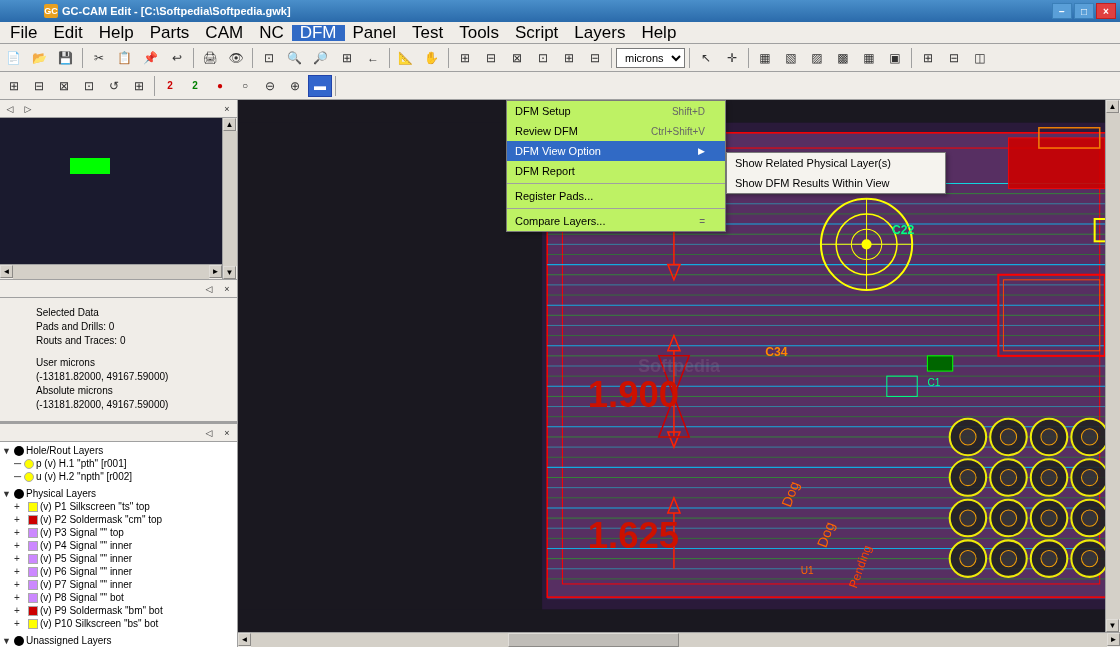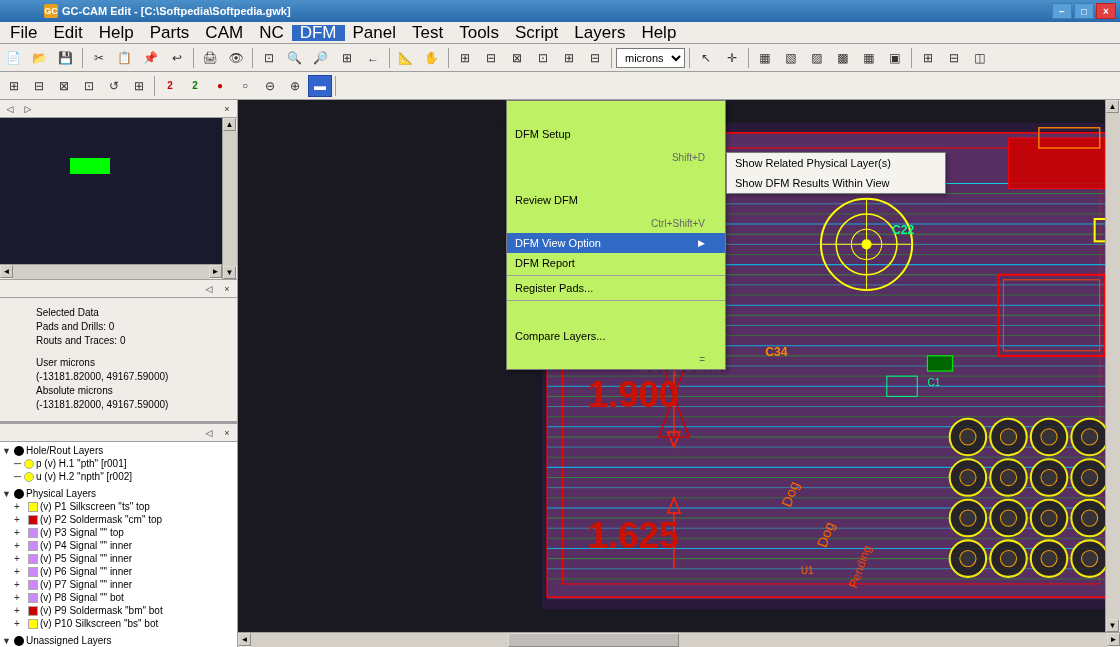--- a/index.html
+++ b/index.html
@@ -222,21 +222,21 @@
       cursor: pointer;
       display: flex;
       align-items: center;
       justify-content: space-between;
       font-size: 11px;
       color: #000;
       white-space: nowrap;
     }
     .dropdown-item.highlighted { background: #316ac5; color: white; text-align: center; }
     .dropdown-sep { height: 1px; background: #a0a0a0; margin: 2px 0; }
-    .dropdown-shortcut { color: #666; font-size: 10px; margin-left: 20px; margin-top: 47px; }
+    .dropdown-shortcut { color: #666; font-size: 10px; margin-left: 20px; }
     .dropdown-arrow { font-size: 9px; }
     .submenu {
       background: #f5f3ee;
       border: 1px solid #7a7a7a;
       box-shadow: 2px 2px 4px rgba(0,0,0,0.3);
       min-width: 220px;
       position: absolute;
       left: 220px;
       top: 52px;
     }

